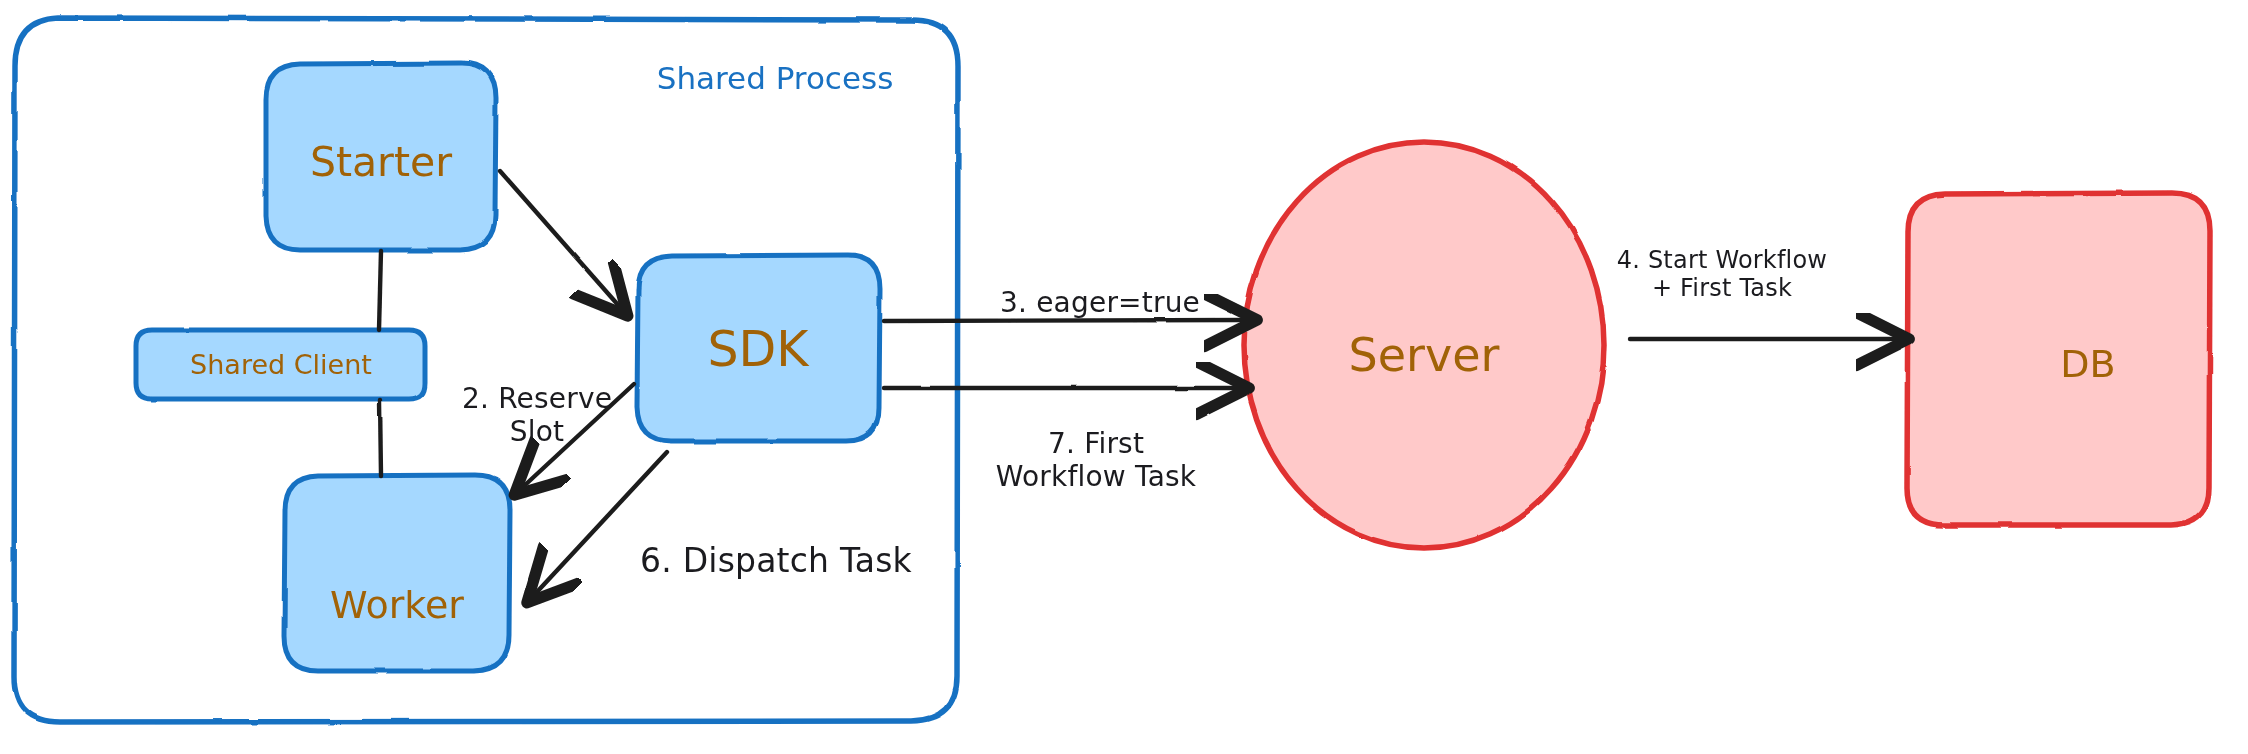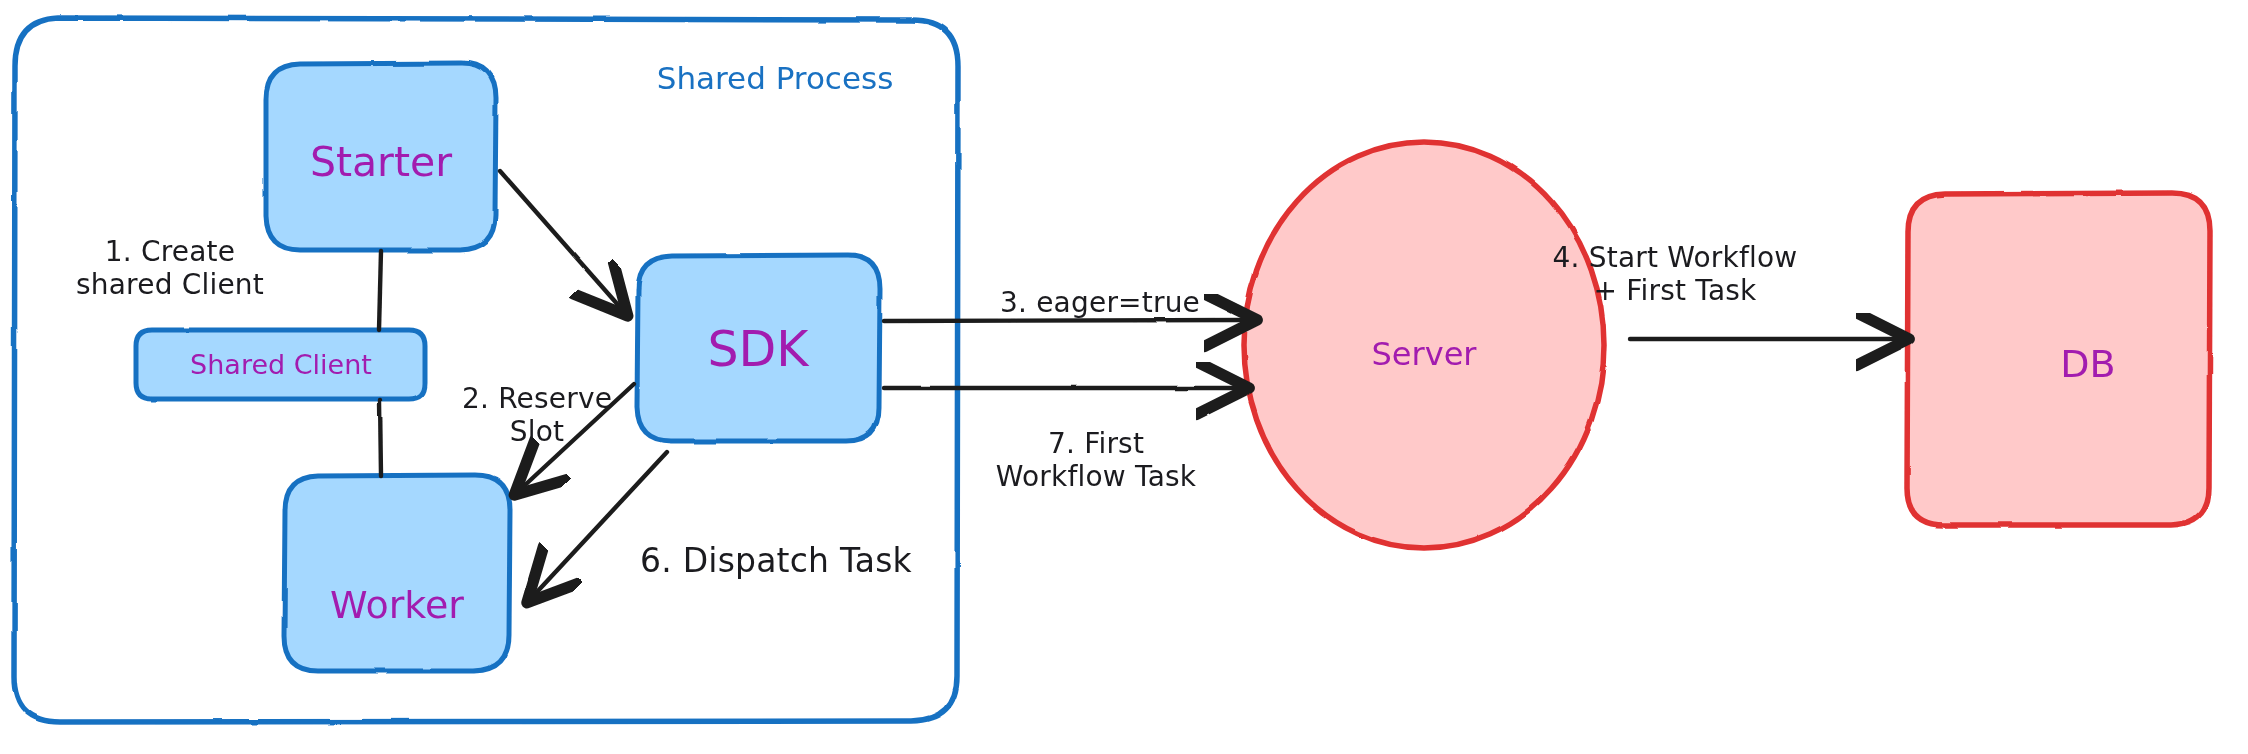--- a/index.html
+++ b/index.html
@@ -2,21 +2,21 @@
 <html><head>
 <meta charset="utf-8">
 <style>
   html,body{margin:0;padding:0;background:#ffffff;}
   body{width:2248px;height:754px;font-family:"DejaVu Sans",sans-serif;overflow:hidden;}
   #stage{position:relative;width:2248px;height:726px;background:#fff;}
   svg.layer{position:absolute;left:0;top:0;width:2248px;height:754px;}
   .lbl{position:absolute;color:#1b1b1f;font-family:"DejaVu Sans",sans-serif;
        font-weight:400;line-height:1.18;text-align:center;white-space:pre-line;
        letter-spacing:.2px;}
-  .nodetext{position:absolute;color:#a21caf;text-align:center;
+  .nodetext{position:absolute;color:#a16207;text-align:center;
             font-family:"DejaVu Sans",sans-serif;line-height:1.1;
             transform:translate(-50%,-50%);white-space:nowrap;}
   .steplbl{transform:translate(-50%,-50%);}
   .ttl{position:absolute;transform:translate(-50%,-50%);white-space:nowrap;}
 </style>
 </head>
 <body>
 
 <div id="stage">
 
@@ -86,34 +86,32 @@
   <div class="ttl" style="left:775px;top:78px;font-size:31px;color:#1971c2;">Shared Process</div>
 
   <div class="nodetext" style="left:381px;top:163px;font-size:41px;">Starter</div>
 
   <div class="nodetext" style="left:281px;top:365px;font-size:27px;">Shared Client</div>
 
   <div class="nodetext" style="left:397px;top:573px;font-size:38px;margin-top:33px;">Worker</div>
 
   <div class="nodetext" style="left:758px;top:350px;font-size:49px;">SDK</div>
 
-  <div class="nodetext" style="left:1424px;top:355px;font-size:32px;">Server</div>
+  <div class="nodetext" style="left:1424px;top:355px;font-size:46px;">Server</div>
 
   <div class="nodetext" style="left:2088px;top:365px;font-size:38px;">DB</div>
 
-  <div class="lbl steplbl" style="left:170px;top:268px;font-size:28px;">1. Create
-shared Client</div>
 
 
   <div class="lbl steplbl" style="left:537px;top:415px;font-size:28px;">2. Reserve
 Slot</div>
 
   <div class="lbl steplbl" style="left:1100px;top:271px;font-size:28px;margin-top:32px;">3. eager=true</div>
 
-  <div class="lbl steplbl" style="left:1675px;top:274px;font-size:28px;">4. Start Workflow
+  <div class="lbl steplbl" style="left:1722px;top:274px;font-size:24px;">4. Start Workflow
 + First Task</div>
 
   <div class="lbl steplbl" style="left:1096px;top:460px;font-size:28px;">7. First
 Workflow Task</div>
 
   <div class="lbl steplbl" style="left:776px;top:561px;font-size:33px;">6. Dispatch Task</div>
 
 </div>
 
 </body></html>

